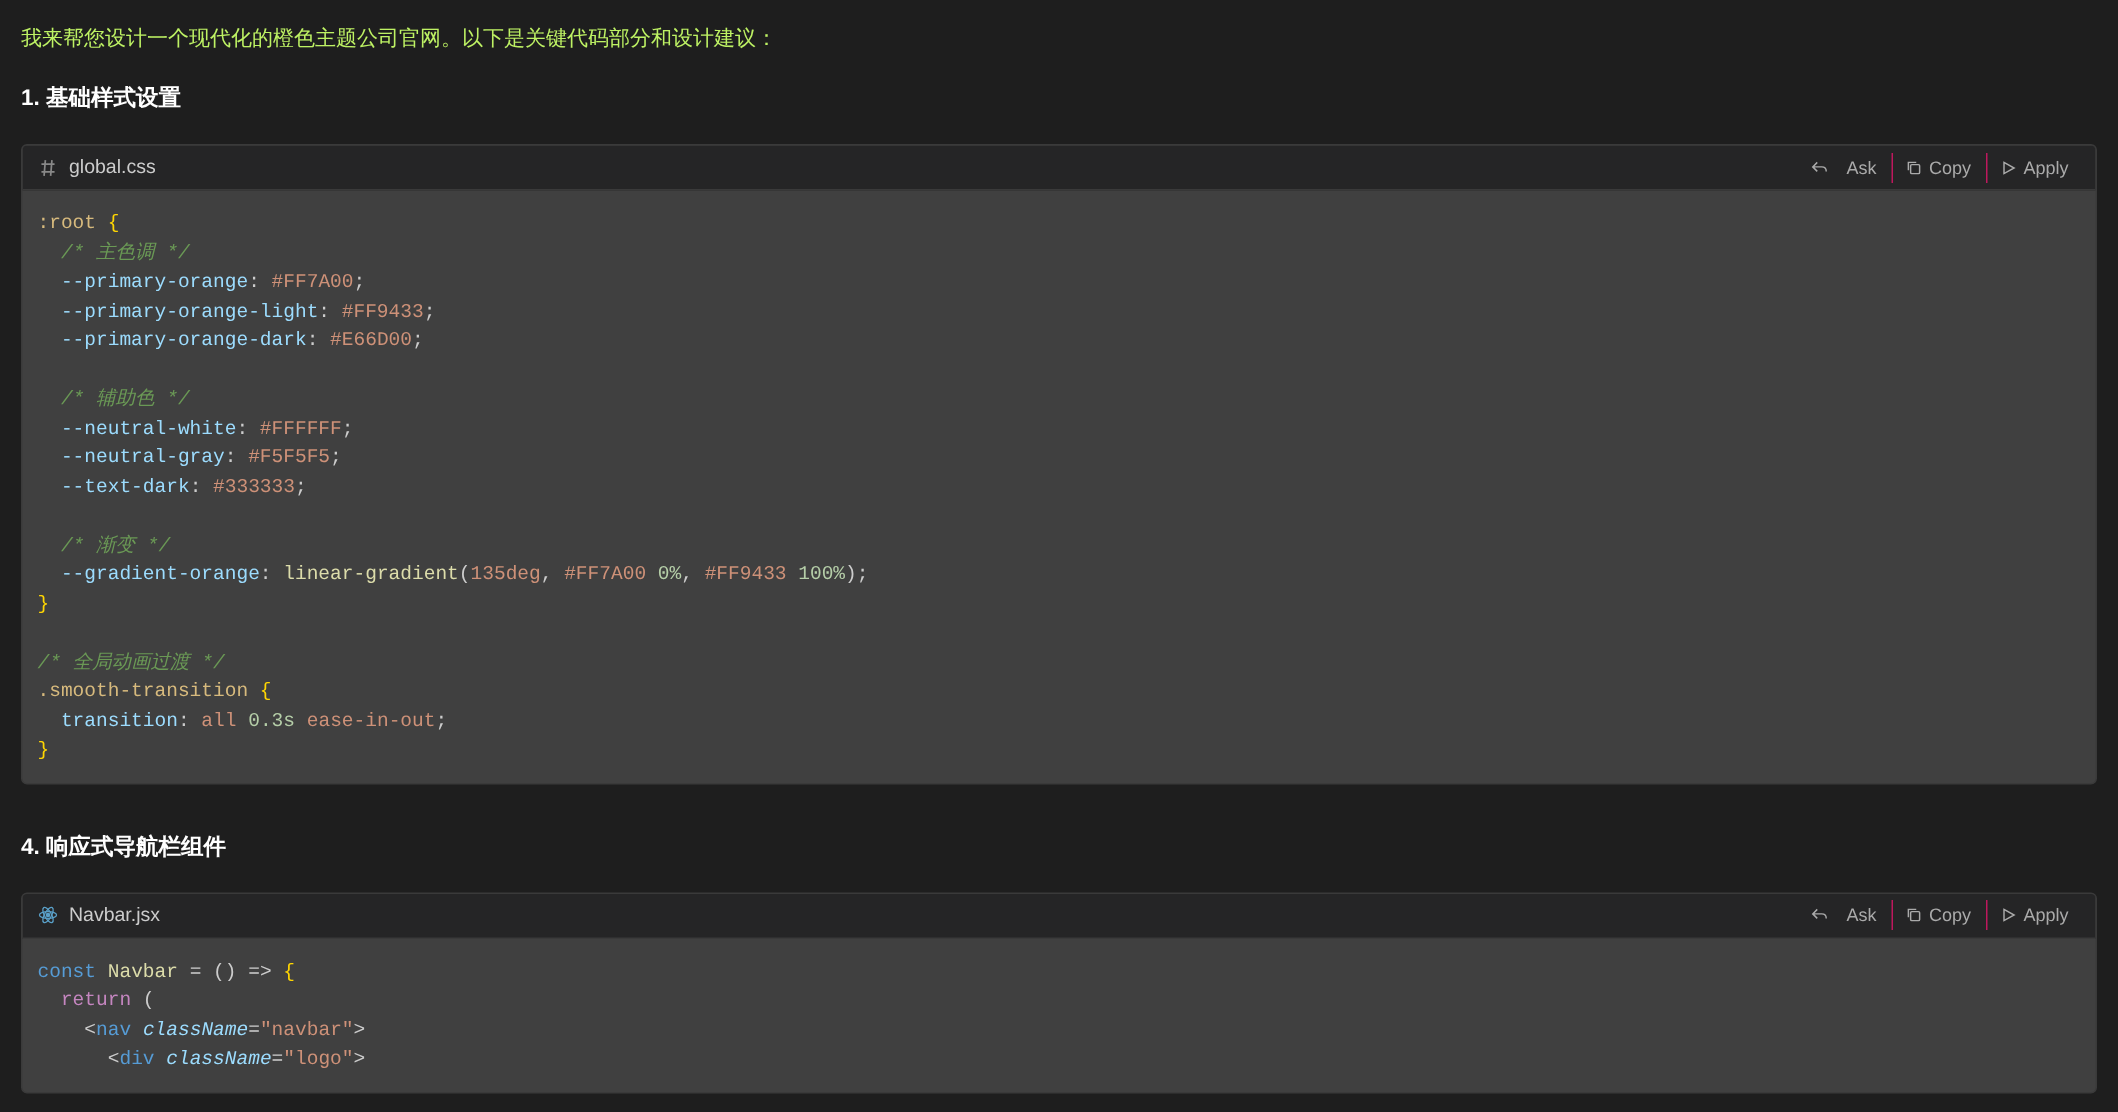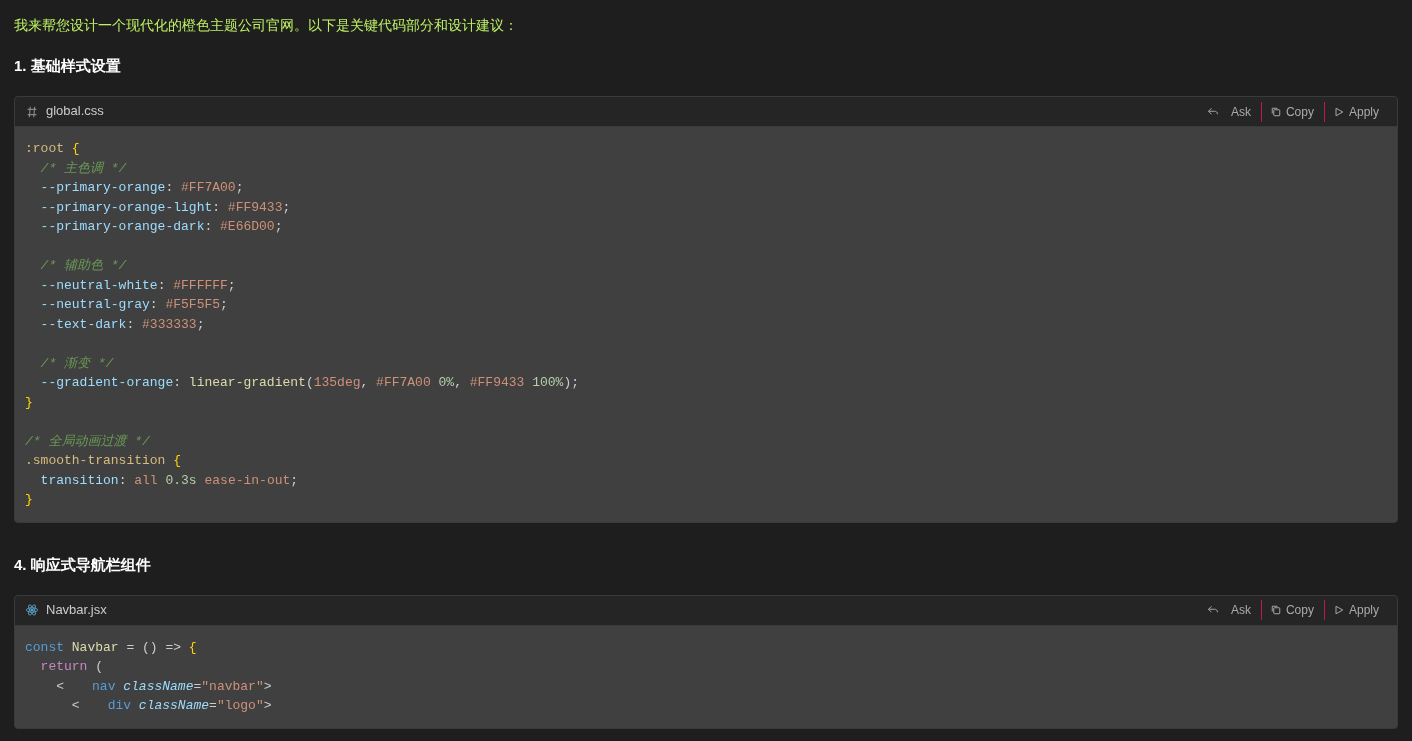--- a/index.html
+++ b/index.html
@@ -83,21 +83,21 @@
 .tok-brace { color: #ffd602; }
 .tok-comment { color: #6a9955; font-style: italic; }
 .tok-prop { color: #9cdcfe; }
 .tok-str { color: #ce9178; }
 .tok-punc { color: #cccccc; }
 .tok-num { color: #b5cea8; }
 .tok-fn { color: #dcdcaa; }
 .tok-kw { color: #c586c0; }
 .tok-kw2 { color: #569cd6; text-align: center; }
 .tok-var { color: #dcdcaa; }
-.tok-tag { color: #569cd6; margin-left: 28px; }
+.tok-tag { color: #569cd6; }
 .tok-attr { color: #9cdcfe; font-style: italic; }
 </style>
 </head>
 <body>
 
 <p class="intro-text">我来帮您设计一个现代化的橙色主题公司官网。以下是关键代码部分和设计建议：</p>
 
 <h3 class="section-heading">1. 基础样式设置</h3>
 
 <div class="code-block">

